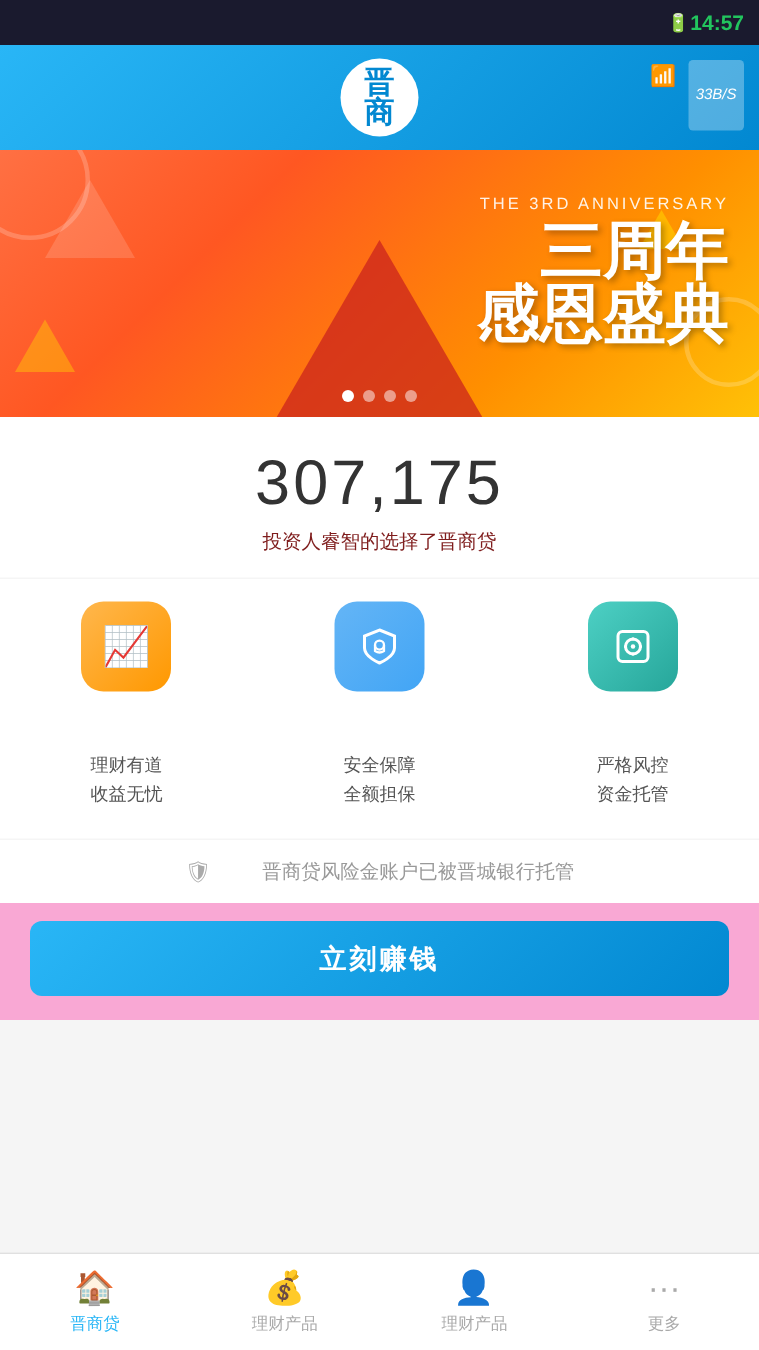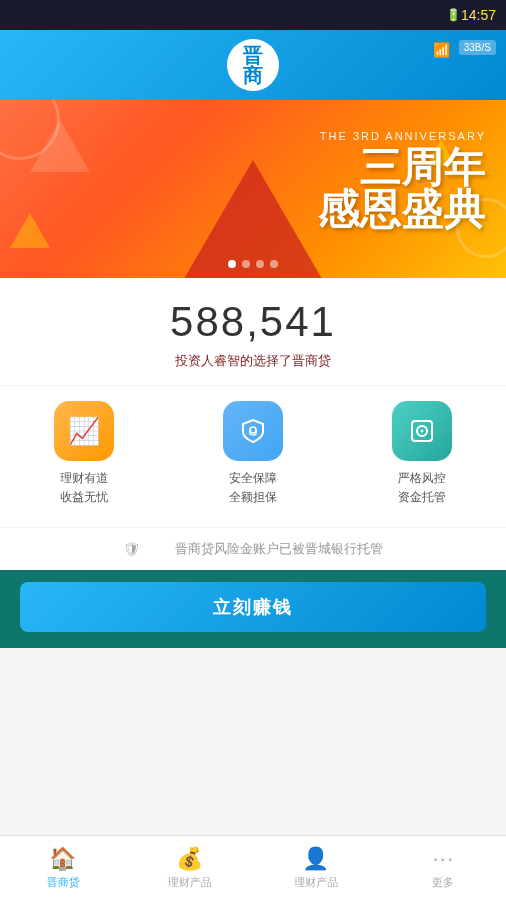--- a/index.html
+++ b/index.html
@@ -17,23 +17,23 @@
     .status-bar {
       width: 100%;
       height: 30px;
       background: #1a1a2e;
       display: flex;
       align-items: center;
       justify-content: flex-end;
       padding: 0 10px;
     }
     .status-time {
-      color: #fde047;
+      color: #22c55e;
       font-size: 14px;
-      font-weight: normal;
+      font-weight: bold;
     }
     .battery-icon {
       color: white;
       font-size: 12px;
     }
 
     
     .header {
       width: 100%;
       height: 70px;
@@ -59,22 +59,23 @@
       line-height: 1;
       text-align: center;
     }
     .network-badge {
       position: absolute;
       right: 10px;
       top: 10px;
       background: rgba(255,255,255,0.3);
       color: white;
       font-size: 10px;
-      padding: 2px 5px;
+      padding: 18px 5px;
       border-radius: 3px;
+      font-style: italic;
     }
     .wifi-icon {
       position: absolute;
       right: 55px;
       top: 12px;
       color: white;
       font-size: 14px;
     }
 
     
@@ -218,20 +219,21 @@
       font-size: 26px;
     }
     .feature-icon.orange { background: linear-gradient(135deg, #ffb74d, #ff9800); }
     .feature-icon.teal { background: linear-gradient(135deg, #4dd0c4, #26a69a); }
     .feature-icon.blue { background: linear-gradient(135deg, #64b5f6, #42a5f5); }
     .feature-label {
       text-align: center;
       font-size: 12px;
       color: #555;
       line-height: 1.6;
+      margin-top: 32px;
     }
 
     
     .trust-badge {
       background: white;
       padding: 12px 20px;
       display: flex;
       align-items: center;
       justify-content: center;
       gap: 6px;
@@ -242,21 +244,21 @@
       color: #aaa;
     }
     .trust-text {
       font-size: 13px;
       color: #999;
       margin-left: 28px;
     }
 
     
     .cta-section {
-      background: #0f766e;
+      background: #f9a8d4;
       padding: 12px 20px 16px;
     }
     .cta-button {
       width: 100%;
       height: 50px;
       background: linear-gradient(135deg, #29b6f6, #0288d1);
       border: none;
       border-radius: 8px;
       color: white;
       font-size: 18px;
@@ -333,21 +335,21 @@
   </div>
   <div class="banner-dots">
     <div class="dot active"></div>
     <div class="dot"></div>
     <div class="dot"></div>
     <div class="dot"></div>
   </div>
 </div>
 
 <div class="stats-section">
-  <div class="stats-number">588,541</div>
+  <div class="stats-number">307,175</div>
   <div class="stats-subtitle">投资人睿智的选择了晋商贷</div>
 </div>
 
 <div class="features-section">
   <div class="feature-item">
     <div class="feature-icon orange">📈</div>
     <div class="feature-label">理财有道<br>收益无忧</div>
   </div>
   <div class="feature-item">
     <div class="feature-icon blue">

